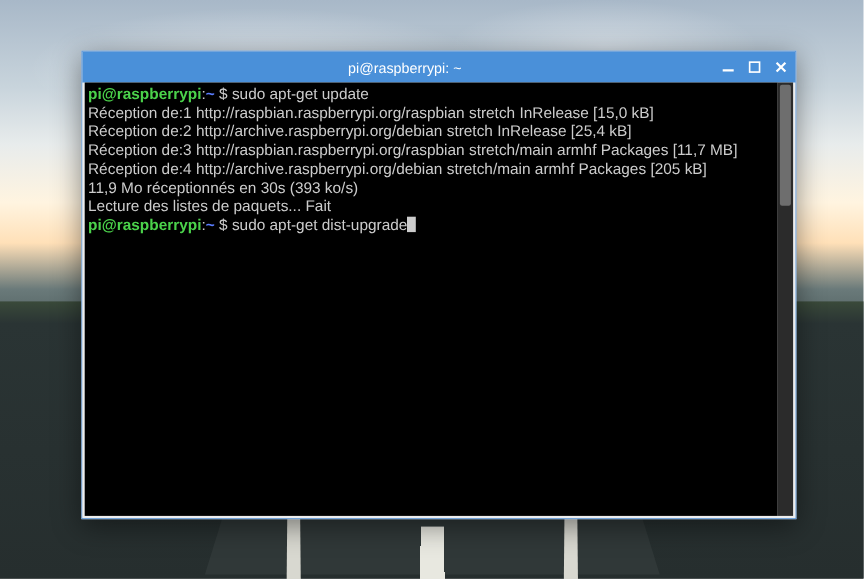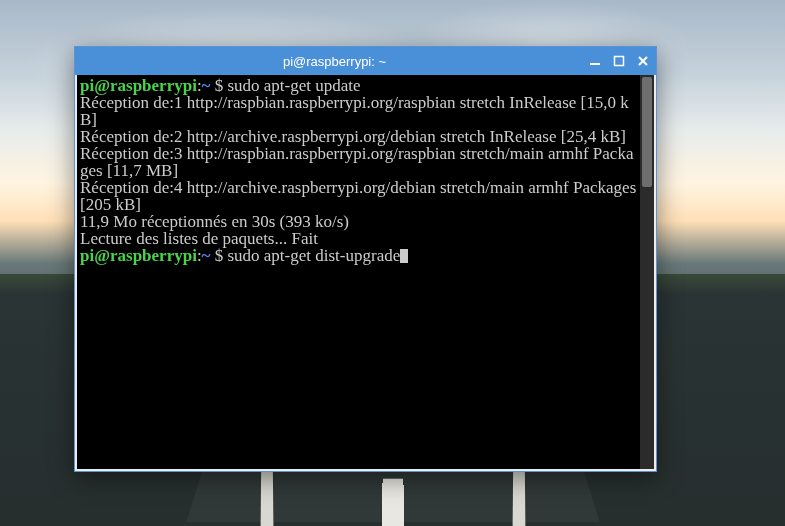--- a/index.html
+++ b/index.html
@@ -69,21 +69,21 @@
     transform-origin: top center;
   }
   .lane-edge.left { left: 50%; margin-left: -130px; }
   .lane-edge.right { left: 50%; margin-left: 122px; }
 
   
   .window {
     position: absolute;
     left: 74px;
     top: 46px;
-    width: 583px;
+    width: 650px;
     height: 426px;
     background: #ededed;
     border: 1px solid #5a94d6;
     box-shadow: 0 6px 24px rgba(0,0,0,0.45);
     display: flex;
     flex-direction: column;
   }
   .titlebar {
     height: 28px;
     background: #4a90d9;
@@ -127,22 +127,22 @@
   .term-wrap {
     flex: 1;
     background: #ededed;
     padding: 0 2px 2px 2px;
     display: flex;
   }
   .terminal {
     flex: 1;
     background: #000000;
     color: #cccccc;
-    font-family: Liberation Serif, serif;
-    font-size: 17px;
+    font-family: Liberation Sans, sans-serif;
+    font-size: 14px;
     line-height: 17px;
     padding: 2px 3px;
     overflow: hidden;
     position: relative;
     white-space: pre-wrap;
     word-break: break-all;
   }
   .scrollbar {
     width: 14px;
     background: #2b2b2b;

